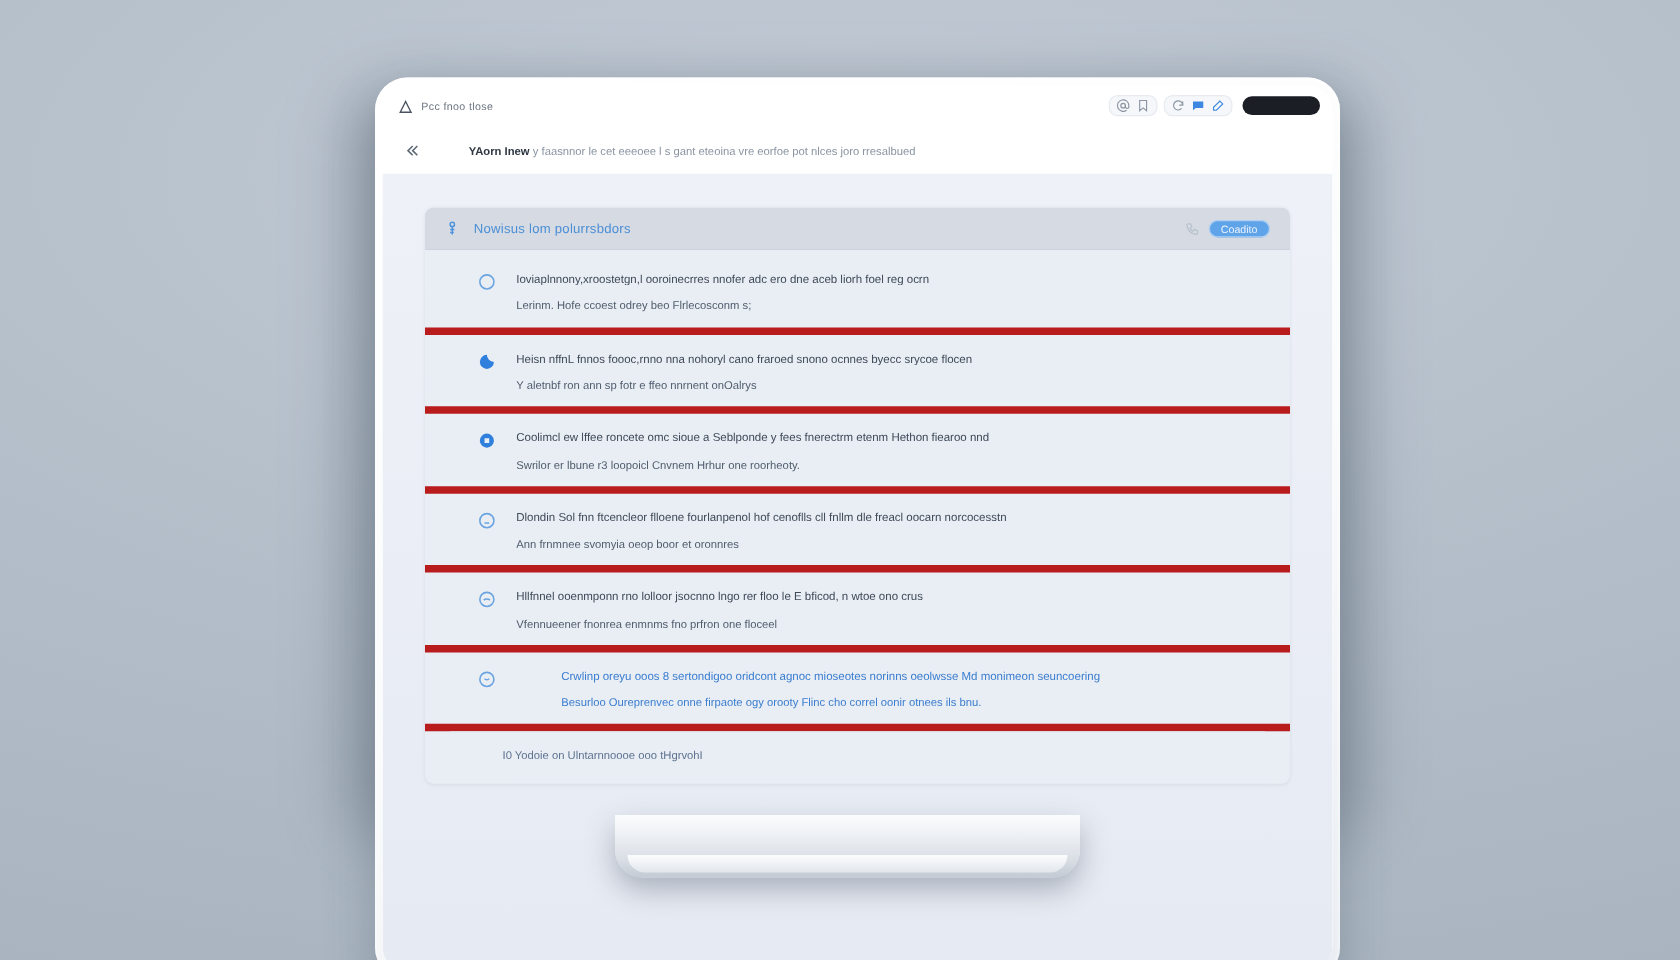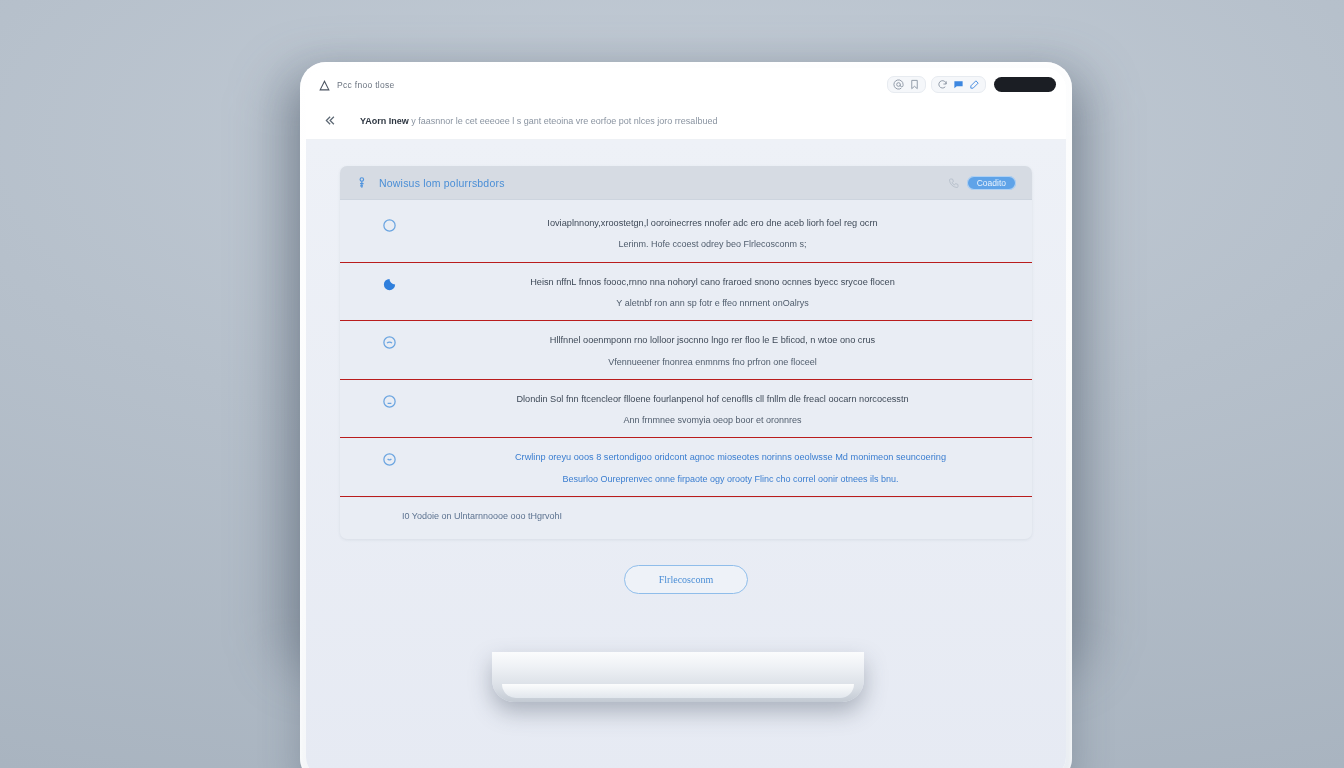--- a/index.html
+++ b/index.html
@@ -75,21 +75,21 @@
   .chrome-ic { width: 11px; height: 11px; color: #8b95a3; }
   .chrome-ic.blue { color: #3d87e0; }
   #profile-pill {
     width: 62px; height: 15px; border-radius: 8px;
     background: #1b1e24; margin-left: 3px;
   }
 
   #browser-toolbar {
     height: 38px; flex: none; background: #ffffff;
     border-bottom: 1px solid #eef1f5;
-    display: flex; align-items: center; padding: 0 16px; gap: 23px;
+    display: flex; align-items: center; padding: 0 16px; gap: 38px;
   }
   #back-icon { width: 15px; height: 15px; color: #5d6874; flex: none; }
   #toolbar-text { font-size: 9px; white-space: nowrap; filter: blur(.5px); }
   #toolbar-text .strong { font-weight: bold; color: #2e3742; }
   #toolbar-text .soft { color: #8a94a1; }
 
   
   #page {
     flex: 1; background: linear-gradient(180deg,#eef1f7 0%, #e6eaf3 100%);
     padding: 26px 34px; display: flex; flex-direction: column; align-items: center;
@@ -115,22 +115,21 @@
     background: #5fa3e8; color: #eaf3fd;
     font-size: 8.5px; padding: 2px 10px; border-radius: 9px;
     filter: blur(.4px); white-space: nowrap;
     box-shadow: 0 0 0 1px rgba(255,255,255,.5) inset;
   }
 
   #card-body { padding: 4px 0 6px; }
   .row {
     display: flex; align-items: flex-start; gap: 16px;
     padding: 13px 20px 11px 42px;
-    border-bottom: 1px solid #b91c1c;
-    text-align: center;
+    border-bottom: 6px solid #b91c1c;
   }
   .row:last-of-type { border-bottom: none; }
   .row-icon { width: 15px; height: 15px; flex: none; margin-top: 1px; }
   .row-icon.outline { color: #6aa4e0; }
   .row-icon.filled  { color: #2f7fdc; }
   .row-text { flex: 1; min-width: 0; }
   .row-line1 {
     font-size: 9.2px; color: #3f4a58; line-height: 1.35;
     filter: blur(.55px); white-space: nowrap; overflow: hidden;
   }
@@ -241,40 +240,50 @@
           <div class="row">
             <svg class="row-icon filled" viewBox="0 0 24 24" fill="currentColor">
               <path d="M12 3a9 9 0 1 0 9 9 9 9 0 0 1-9-9z"></path>
             </svg>
             <div class="row-text">
               <div class="row-line1">Heisn nffnL fnnos foooc,rnno nna nohoryl cano fraroed snono ocnnes byecc srycoe flocen</div>
               <div class="row-line2">Y aletnbf ron ann sp fotr e ffeo nnrnent onOalrys</div>
             </div>
           </div>
 
+          <div class="row">
+            <svg class="row-icon filled" viewBox="0 0 24 24" fill="currentColor">
+              <circle cx="12" cy="12" r="9"></circle>
+                <path d="M9 9h6v6H9z" fill="#e9edf4"></path>
+            </svg>
+            <div class="row-text">
+              <div class="row-line1">Coolimcl ew lffee roncete omc sioue a Seblponde y fees fnerectrm etenm Hethon fiearoo nnd</div>
+              <div class="row-line2">Swrilor er lbune r3 loopoicl Cnvnem Hrhur one roorheoty.</div>
+            </div>
+          </div>
+
+          <div class="row">
+            <svg class="row-icon outline" viewBox="0 0 24 24" fill="none" stroke="currentColor" stroke-width="2">
+              <circle cx="12" cy="12" r="9"></circle>
+                <path d="M9 15h6"></path>
+            </svg>
+            <div class="row-text">
+              <div class="row-line1">Dlondin Sol fnn ftcencleor flloene fourlanpenol hof cenoflls cll fnllm dle freacl oocarn norcocesstn</div>
+              <div class="row-line2">Ann frnmnee svomyia oeop boor et oronnres</div>
+            </div>
+          </div>
 
           <div class="row">
             <svg class="row-icon outline" viewBox="0 0 24 24" fill="none" stroke="currentColor" stroke-width="2">
               <circle cx="12" cy="12" r="9"></circle>
                 <path d="M8 13c2-2 6-2 8 0"></path>
             </svg>
             <div class="row-text">
               <div class="row-line1">Hllfnnel ooenmponn rno lolloor jsocnno lngo rer floo  le E bficod, n wtoe ono crus</div>
               <div class="row-line2">Vfennueener fnonrea enmnms fno prfron one floceel</div>
-            </div>
-          </div>
-
-          <div class="row">
-            <svg class="row-icon outline" viewBox="0 0 24 24" fill="none" stroke="currentColor" stroke-width="2">
-              <circle cx="12" cy="12" r="9"></circle>
-                <path d="M9 15h6"></path>
-            </svg>
-            <div class="row-text">
-              <div class="row-line1">Dlondin Sol fnn ftcencleor flloene fourlanpenol hof cenoflls cll fnllm dle freacl oocarn norcocesstn</div>
-              <div class="row-line2">Ann frnmnee svomyia oeop boor et oronnres</div>
             </div>
           </div>
 
           <div class="row link">
             <svg class="row-icon outline" viewBox="0 0 24 24" fill="none" stroke="currentColor" stroke-width="2">
               <circle cx="12" cy="12" r="9"></circle>
                 <path d="M9 11c1.5 2 4.5 2 6 0"></path>
             </svg>
             <div class="row-text">
               <div class="row-line1">Crwlinp oreyu ooos 8 sertondigoo oridcont agnoc mioseotes norinns oeolwsse Md monimeon seuncoering</div>

